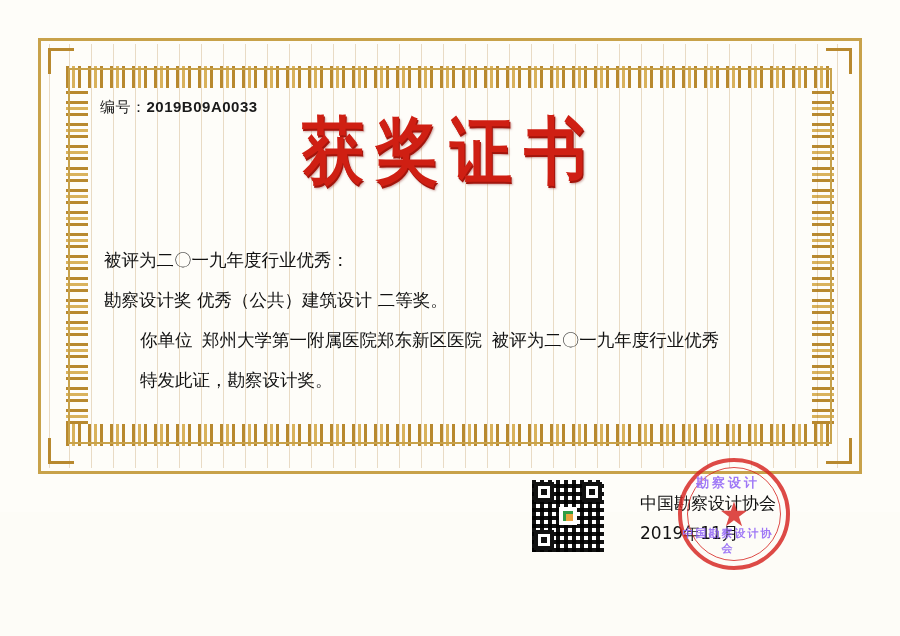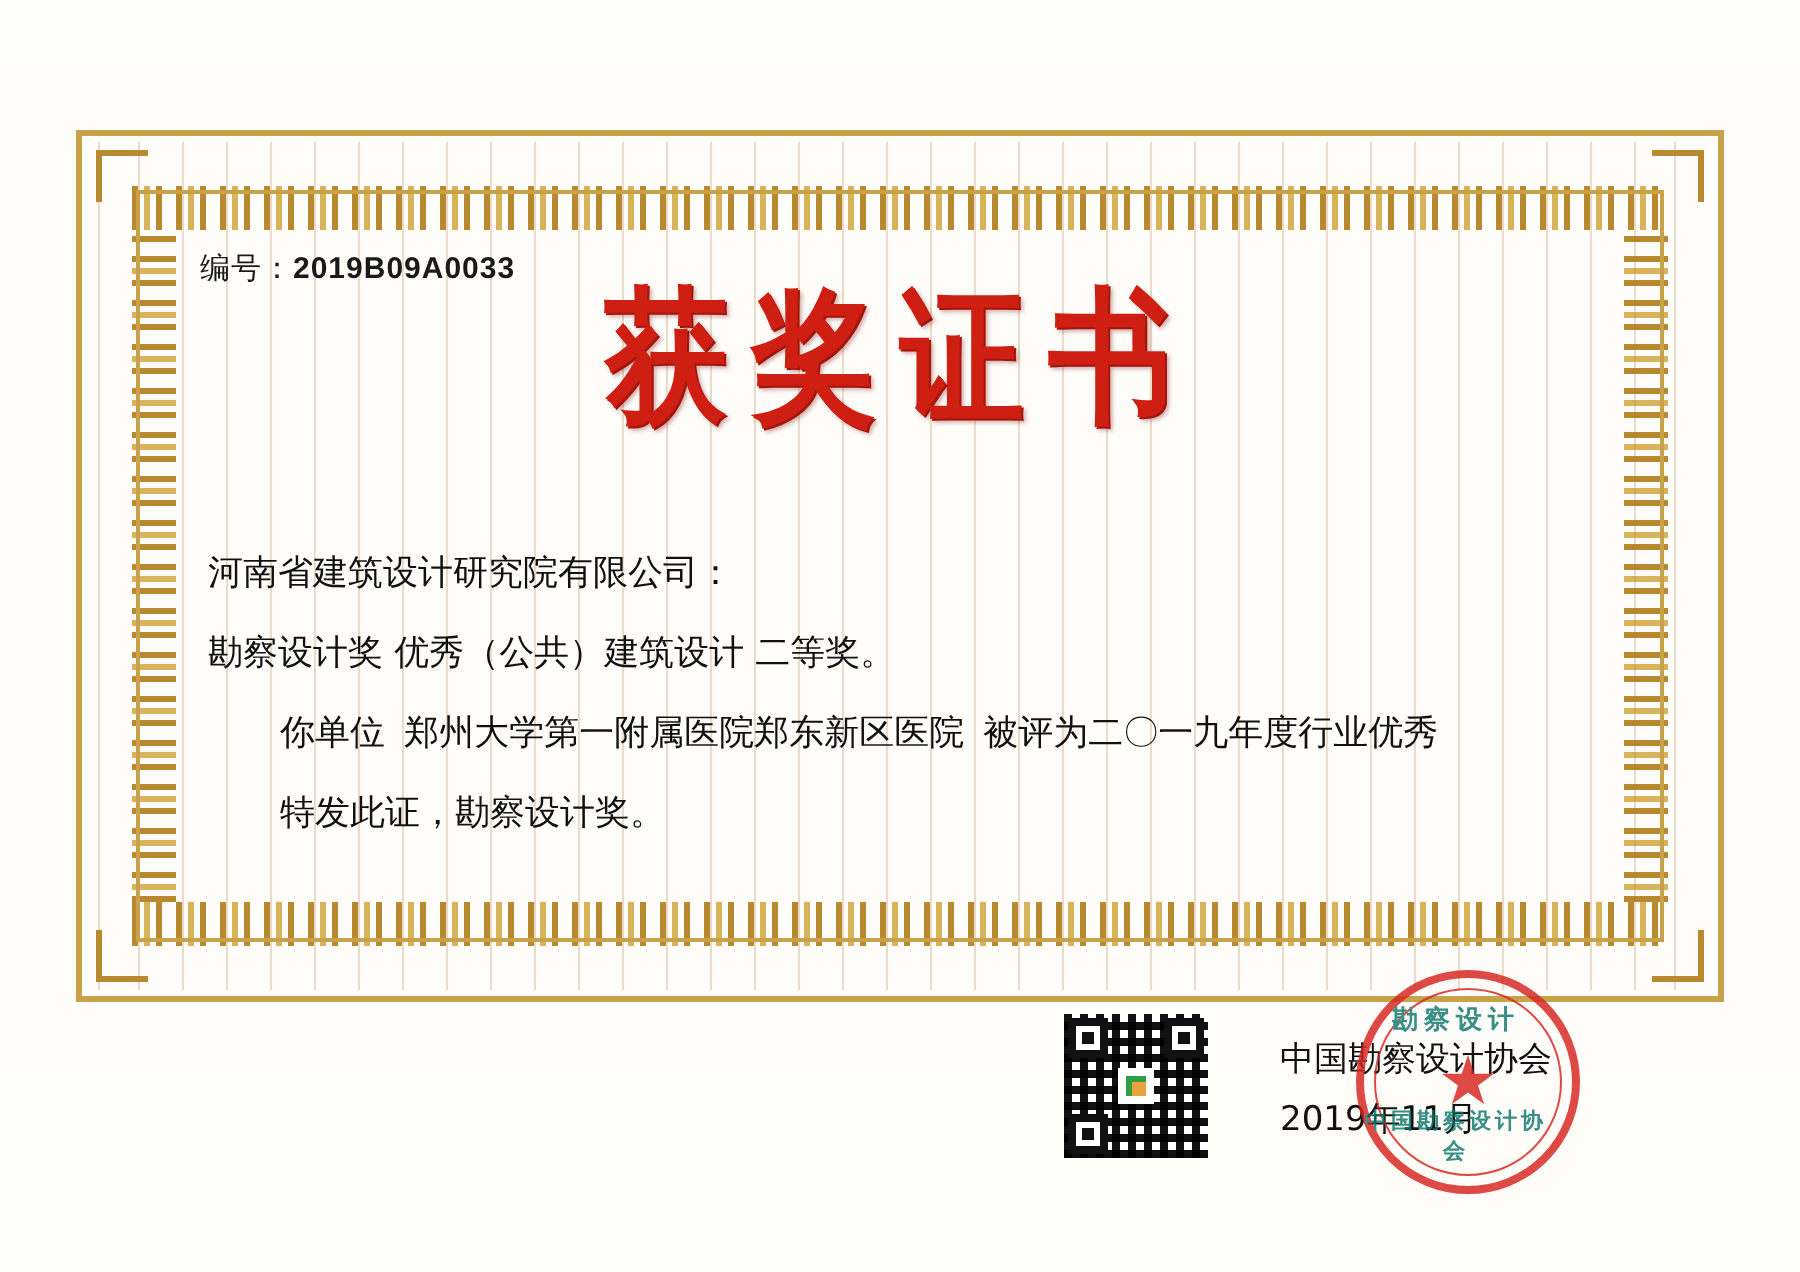--- a/index.html
+++ b/index.html
@@ -13,21 +13,20 @@
     font-family: "DejaVu Sans", "Liberation Sans", sans-serif;
     overflow: hidden;
   }
 
   .certificate {
     position: relative;
     width: 900px;
     height: 512px;
     background: #fefdf9;
     box-sizing: border-box;
-    margin-top: 27px;
   }
 
   
   .border-outer {
     position: absolute;
     left: 38px;
     top: 38px;
     right: 38px;
     bottom: 38px;
     border: 3px solid #c8a24a;
@@ -280,21 +279,21 @@
     top: -14px;
     width: 34px;
     text-align: center;
     font-size: 34px;
     line-height: 28px;
   }
   .seal .arc-top, .seal .arc-bottom {
     position: absolute;
     left: 0; right: 12px;
     text-align: center;
-    color: #0f766e;
+    color: #8b5cf6;
     font-size: 13px;
     font-weight: bold;
     letter-spacing: 3px;
   }
   .seal .arc-top { top: 12px; }
   .seal .arc-bottom { bottom: 10px; font-size: 11px; letter-spacing: 2px; }
 </style>
 </head>
 <body>
 
@@ -311,21 +310,21 @@
 
   <div class="content">
 
     <div class="serial">
       <span class="serial-label">编号：</span><span class="serial-value">2019B09A0033</span>
     </div>
 
     <div class="title">获奖证书</div>
 
     <div class="body-text">
-      <div class="line">河南省建筑设计研究院有限公司：</div>
+      <div class="line">被评为二〇一九年度行业优秀：</div>
       <div class="line">勘察设计奖 优秀（公共）建筑设计 二等奖。</div>
       <div class="line indent">
         <span>你单位</span>
         <span class="named">郑州大学第一附属医院郑东新区医院</span>
         <span>被评为二〇一九年度行业优秀</span>
       </div>
       <div class="line indent">特发此证，勘察设计奖。</div>
     </div>
 
     <div class="qr">

